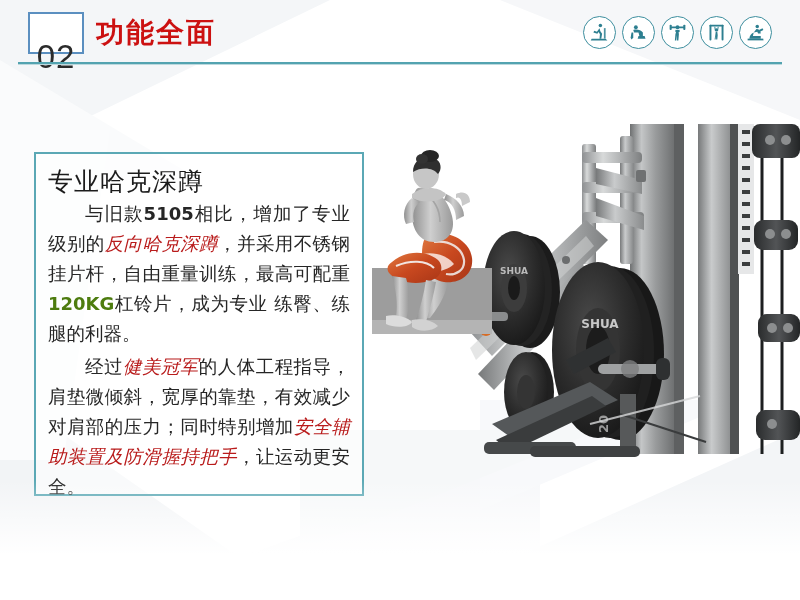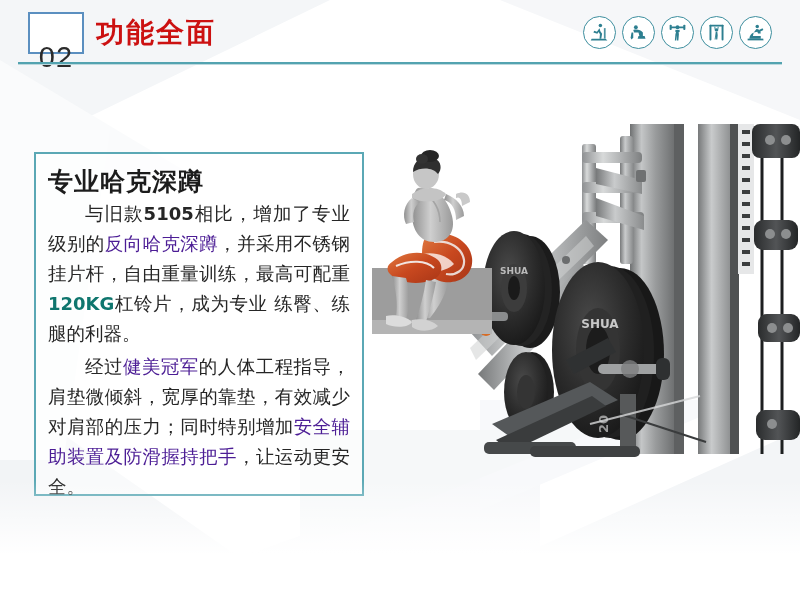--- a/index.html
+++ b/index.html
@@ -44,21 +44,21 @@
   .header { position:absolute; top:0; left:0; width:800px; height:68px; }
 
   .num-box {
     position:absolute; left:28px; top:12px;
     width:56px; height:42px;
     border:2px solid #5b8fc0;
     background:#ffffff;
     display:flex; align-items:center; justify-content:center;
   }
   .num-box span {
-    font-size:29px; color:#2b2b2b; letter-spacing:1px;
+    font-size:33px; color:#2b2b2b; letter-spacing:1px;
     font-family:"Liberation Sans", sans-serif;
     margin-top:48px;
   }
 
   .header-title {
     position:absolute; left:96px; top:14px;
     font-size:28px; font-weight:bold;
     color:#cc1111;
     font-family:"DejaVu Sans", sans-serif;
     letter-spacing:2px;
@@ -92,39 +92,39 @@
   .text-panel {
     position:absolute; left:34px; top:152px;
     width:330px; height:344px;
     border:2px solid #5ba8b5;
     background:rgba(255,255,255,0.55);
     padding:12px 12px 10px 12px;
   }
 
   .panel-title {
     font-family:"DejaVu Serif", serif;
-    font-size:25px; font-weight:bold;
+    font-size:25px; font-weight:normal;
     color:#1c1c1c;
     letter-spacing:1px;
     line-height:1.25;
   }
 
   .para {
     font-family:"DejaVu Serif", serif;
     font-size:18.5px;
     color:#262626;
     line-height:1.62;
     text-indent:2em;
     text-align:justify;
     margin-top:2px;
   }
   .para + .para { margin-top:3px; }
 
-  .hl { color:#4c1d95; }
-  .hl-b { color:#0f766e; font-weight:bold;
+  .hl { color:#b91c1c;font-style:italic; }
+  .hl-b { color:#4d7c0f; font-weight:bold;
           font-family:"DejaVu Sans", sans-serif; font-size:18px; }
   .b { font-weight:bold; font-family:"DejaVu Sans", sans-serif; font-size:18px;margin-top:24px; }
 
   
   .anatomy {
     position:absolute; left:372px; top:150px;
     width:120px; height:190px;
   }
 
   

